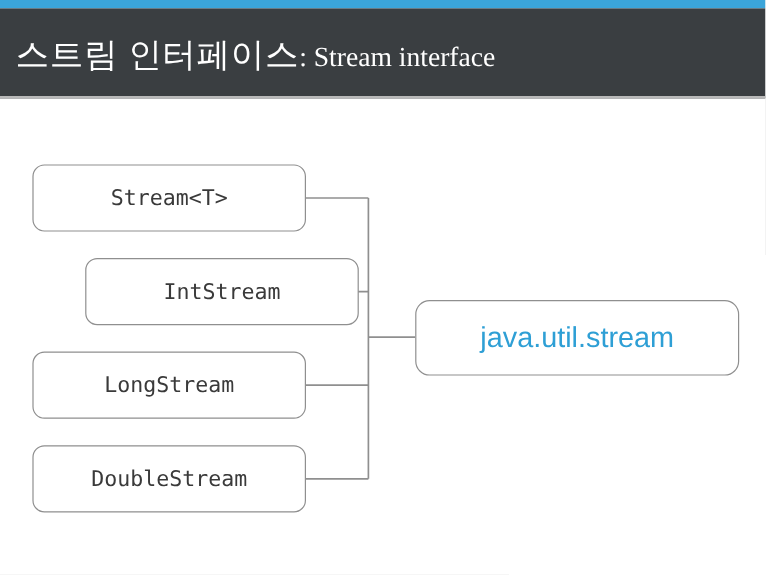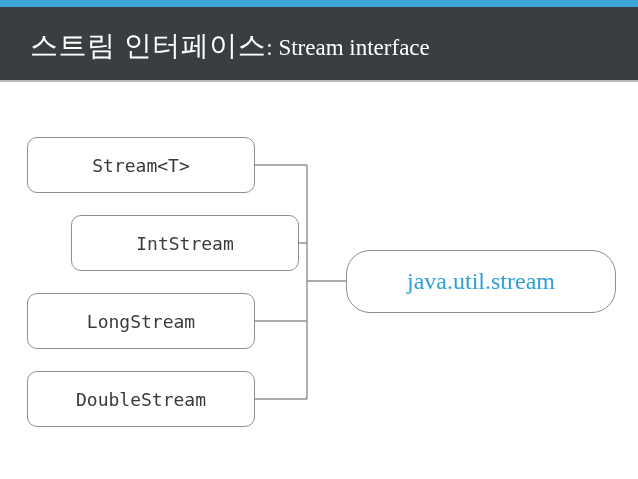--- a/index.html
+++ b/index.html
@@ -28,21 +28,21 @@
     width: 100%;
     height: 75px;
     background: var(--header-bg, #3A3E41);
     border-bottom: 2px solid var(--header-rule, #B9B9B9);
     display: flex;
     align-items: center;
     box-sizing: border-box;
   }
   .title {
     margin: 0;
-    padding: 0 0 0 30px;
+    padding: 0 0 0 13px;
     font-weight: normal;
     color: var(--header-text, #FFFFFF);
     white-space: nowrap;
     line-height: 1;
   }
   .title-ko {
     font-family: "Liberation Sans", sans-serif;
     font-size: 28px;
     letter-spacing: 0.5px;
   }
@@ -83,25 +83,25 @@
   .node-4 { top: 287px; }  
   .package-node {
     position: absolute;
     left: 346px;
     top: 166px;            
     width: 270px;
     height: 63px;
     box-sizing: border-box;
     background: #FFFFFF;
     border: 1.5px solid var(--box-border, #8F8F8F);
-    border-radius: 24px;
+    border-radius: 12px;
     display: flex;
     align-items: center;
     justify-content: center;
-    font-family: Liberation Serif, serif;
+    font-family: Liberation Sans, sans-serif;
     font-size: 24px;
     color: var(--package-text, #2E9FD5);
     white-space: nowrap;
   }
 </style>
 </head>
 <body>
 
 <div class="slide">
 

